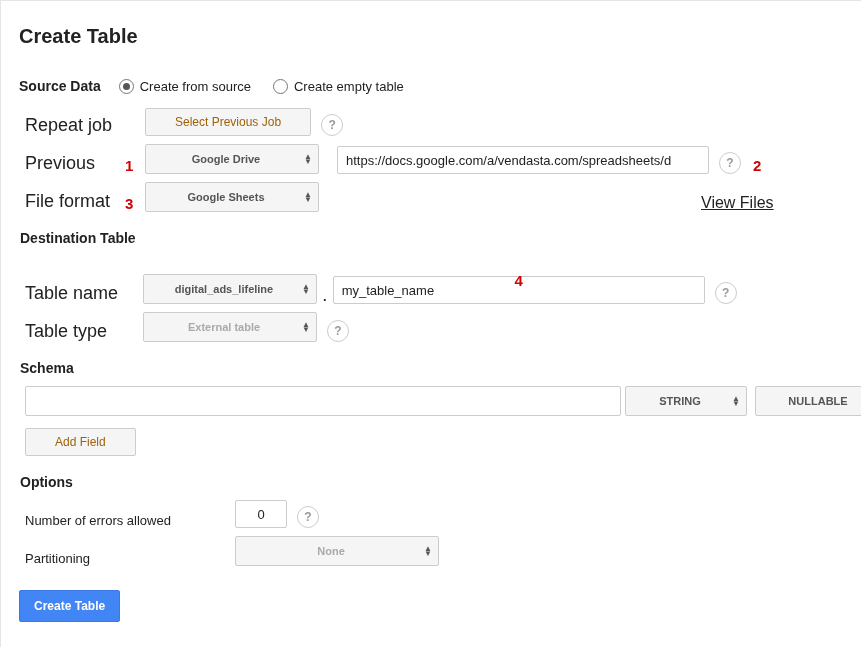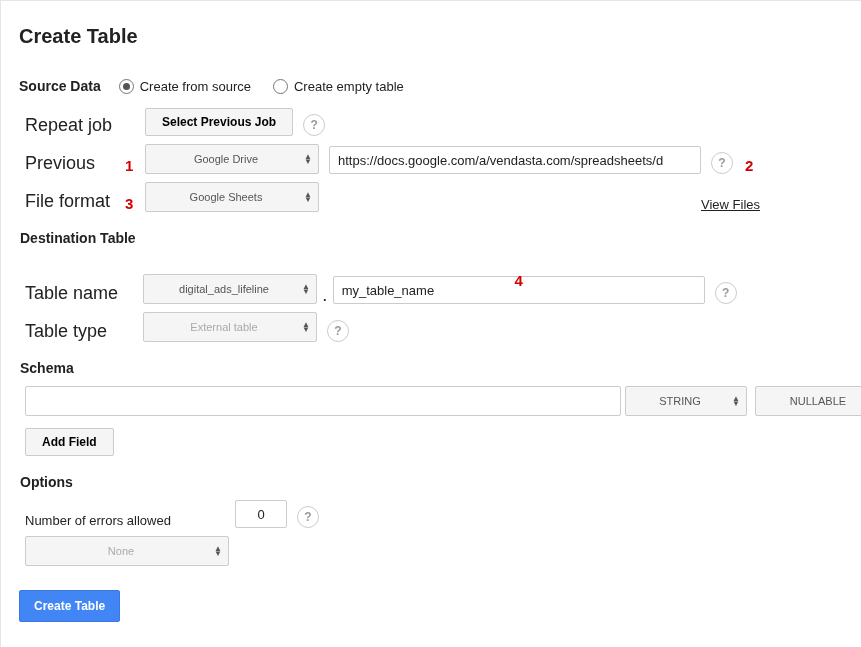--- a/index.html
+++ b/index.html
@@ -4,28 +4,28 @@
 <style>
   html,body{margin:0;padding:0;font-family:Arial,Helvetica,sans-serif;font-size:13px;color:#222;background:#fff}
   .page{width:861px;min-height:647px;box-sizing:border-box;border-left:1px solid #e5e5e5;border-top:1px solid #e5e5e5;padding:18px 18px 24px 18px;position:relative}
   h1.title{font-size:20px;font-weight:bold;margin:6px 0 30px 0}
   h2.section{font-size:14px;font-weight:bold;margin:18px 0 10px 1px}
   .row{display:flex;align-items:flex-end;margin:8px 0}
   .lbl{width:100px;font-size:18px}
   .radio{display:inline-flex;align-items:center;margin-right:22px;cursor:pointer}
   .radio .dot{width:13px;height:13px;border:1px solid #777;border-radius:50%;margin-right:6px;display:inline-flex;align-items:center;justify-content:center;background:#fff}
   .radio .dot .inner{width:7px;height:7px;border-radius:50%;background:#555}
-  .btn{background:#f5f5f5;border:1px solid #ccc;border-radius:2px;padding:6px 16px;font-size:12px;font-weight:bold;color:#000000;cursor:pointer}
-  .select{background:#f5f5f5;border:1px solid #ccc;border-radius:2px;height:28px;min-width:140px;padding:0 22px 0 10px;font-size:11px;font-weight:normal;color:#555;display:inline-flex;align-items:center;justify-content:center;position:relative;cursor:pointer}
+  .btn{background:#f5f5f5;border:1px solid #ccc;border-radius:2px;padding:6px 29px;font-size:12px;font-weight:normal;color:#a16207;cursor:pointer}
+  .select{background:#f5f5f5;border:1px solid #ccc;border-radius:2px;height:28px;min-width:140px;padding:0 22px 0 10px;font-size:11px;font-weight:bold;color:#555;display:inline-flex;align-items:center;justify-content:center;position:relative;cursor:pointer}
   .select.disabled{color:#aaa;cursor:default}
   .select .arrows{position:absolute;right:6px;top:50%;transform:translateY(-50%);line-height:5px;font-size:8px;color:#555;display:flex;flex-direction:column}
   .input{height:28px;border:1px solid #ccc;border-radius:2px;padding:0 8px;font-size:13px;color:#222;box-sizing:border-box}
   .help{width:20px;height:20px;border:1px solid #ccc;border-radius:50%;color:#999;font-size:12px;font-weight:bold;display:inline-flex;align-items:center;justify-content:center;margin-left:10px;cursor:pointer;background:#fff}
   .annot{color:#d40000;font-weight:bold;font-size:15px}
-  .link{color:#222;text-decoration:underline;cursor:pointer;font-size:13px}
+  .link{color:#222;text-decoration:underline;cursor:pointer;font-size:16px}
   .schema-head{display:flex;margin-top:6px;font-size:13px}
   .schema-head .c1{flex:0 0 600px}
   .schema-head .c2{flex:0 0 90px}
   .schema-head .c3{flex:0 0 110px}
   .schema-row{display:flex;align-items:center;margin-top:4px}
   .schema-row .name-input{flex:0 0 596px;height:30px;border:1px solid #ccc;border-radius:2px;padding:0 8px;box-sizing:border-box}
   .schema-row .sel{flex:0 0 88px;margin-left:4px}
   .schema-row .sel2{flex:0 0 104px;margin-left:8px}
   .edit-box{display:inline-block;border:4px solid #e30000;padding:6px 6px;margin-top:10px}
   .primary-btn{background:#4285f4;color:#fff;border:1px solid #3b78e7;border-radius:2px;padding:8px 14px;font-size:12px;font-weight:bold;cursor:pointer}
@@ -66,21 +66,21 @@
     <div class="row">
       <span class="lbl">Previous</span>
       <span class="annot" style="width:20px">1</span>
       <span class="select">
         <span>Google Drive</span>
         <span class="arrows">
             <span>▲</span>
             <span>▼</span>
           </span>
       </span>
-      <input class="input" style="width: 372px; margin-left: 10px;" value="https://docs.google.com/a/vendasta.com/spreadsheets/d">
+      <input class="input" style="width: 372px; margin-left: 18px;" value="https://docs.google.com/a/vendasta.com/spreadsheets/d">
       <span class="help">?</span>
       <span class="annot" style="margin-left:12px">2</span>
     </div>
 
     <div class="row">
       <span class="lbl">File format</span>
       <span class="annot" style="width:20px">3</span>
       <span class="select">
         <span>Google Sheets</span>
         <span class="arrows">
@@ -148,20 +148,21 @@
   </div>
 
   <h2 class="section">Options</h2>
   <div class="indent">
     <div class="row">
       <span style="width:210px">Number of errors allowed</span>
       <input class="input small-input" value="0" style="">
       <span class="help">?</span>
     </div>
     <div class="row">
+      <span style="width:210px">Partitioning</span>
       <span class="select disabled none-select">
         <span>None</span>
         <span class="arrows">
             <span>▲</span>
             <span>▼</span>
           </span>
       </span>
     </div>
   </div>
 

